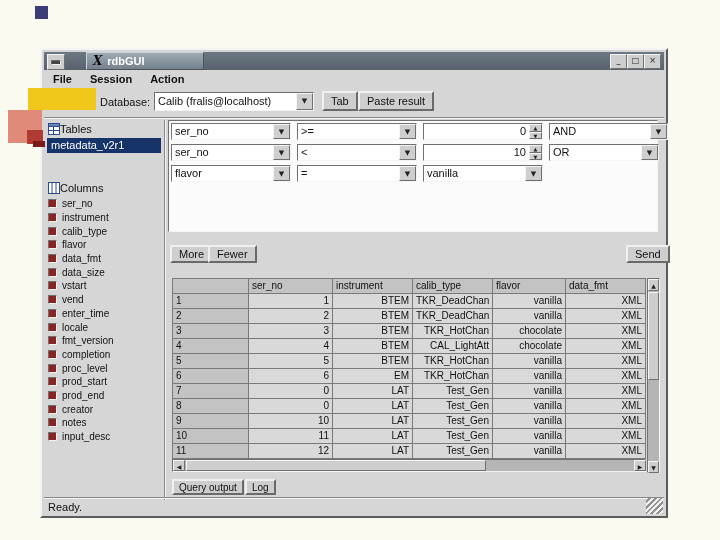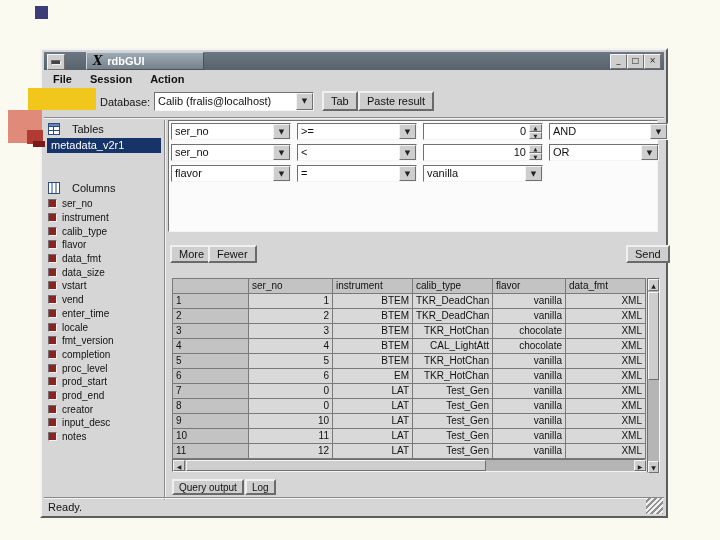--- a/index.html
+++ b/index.html
@@ -47,21 +47,21 @@
   .num .combo-text{text-align:right;}
   .arrow-btn{width:15px;background:#cecece;border:1px solid;border-color:#f4f4f4 #707070 #707070 #f4f4f4;
     font-size:7px;line-height:14px;text-align:center;color:#222;}
   #db-combo{position:absolute;left:110px;top:5px;width:160px;height:19px;}
   #db-combo .combo-text{line-height:17px;}
   #tab-btn{left:278px;top:4px;height:20px;}
   #paste-btn{left:314px;top:4px;height:20px;}
   #toolbar-sep{left:2px;top:67px;width:620px;height:0;border-top:1px solid #8a8a8a;border-bottom:1px solid #f2f2f2;}
 
   
-  .section-header{display:flex;align-items:center;gap:12px;}
+  .section-header{display:flex;align-items:center;gap:0;}
   #tables-header{left:6px;top:73px;}
   #columns-header{left:6px;top:132px;}
   #tables-list{left:5px;top:88px;width:114px;height:42px;background:var(--window-bg,#d6d6d6);}
   .sel-item{height:15px;line-height:15px;background:var(--selection,#16346a);color:#fff;padding:0 4px;font-size:11px;white-space:nowrap;overflow:hidden;}
   #columns-list{left:6px;top:147px;width:114px;}
   .chk-row{display:flex;align-items:center;gap:5px;height:13.7px;}
   .chk{width:9px;height:9px;box-sizing:border-box;background:var(--check,#8b2323);
     border:1px solid;border-color:#6e6e6e #f2f2f2 #f2f2f2 #6e6e6e;flex:0 0 auto;}
   .chk-label{font-size:10px;white-space:nowrap;}
 
@@ -229,25 +229,25 @@
       <div class="chk-row">
         <span class="chk"></span>
         <span class="chk-label">prod_end</span>
       </div>
       <div class="chk-row">
         <span class="chk"></span>
         <span class="chk-label">creator</span>
       </div>
       <div class="chk-row">
         <span class="chk"></span>
+        <span class="chk-label">notes</span>
+      </div>
+      <div class="chk-row">
+        <span class="chk"></span>
         <span class="chk-label">input_desc</span>
-      </div>
-      <div class="chk-row">
-        <span class="chk"></span>
-        <span class="chk-label">notes</span>
       </div>
     </div>
 
   <div class="abs" id="vdivider"></div>
 
   <div class="abs" id="query-frame">
       <div class="q-row" style="top: 2px;">
         <div class="combo">
           <span class="combo-text">ser_no</span>
           <span class="arrow-btn glyph">▼</span>

